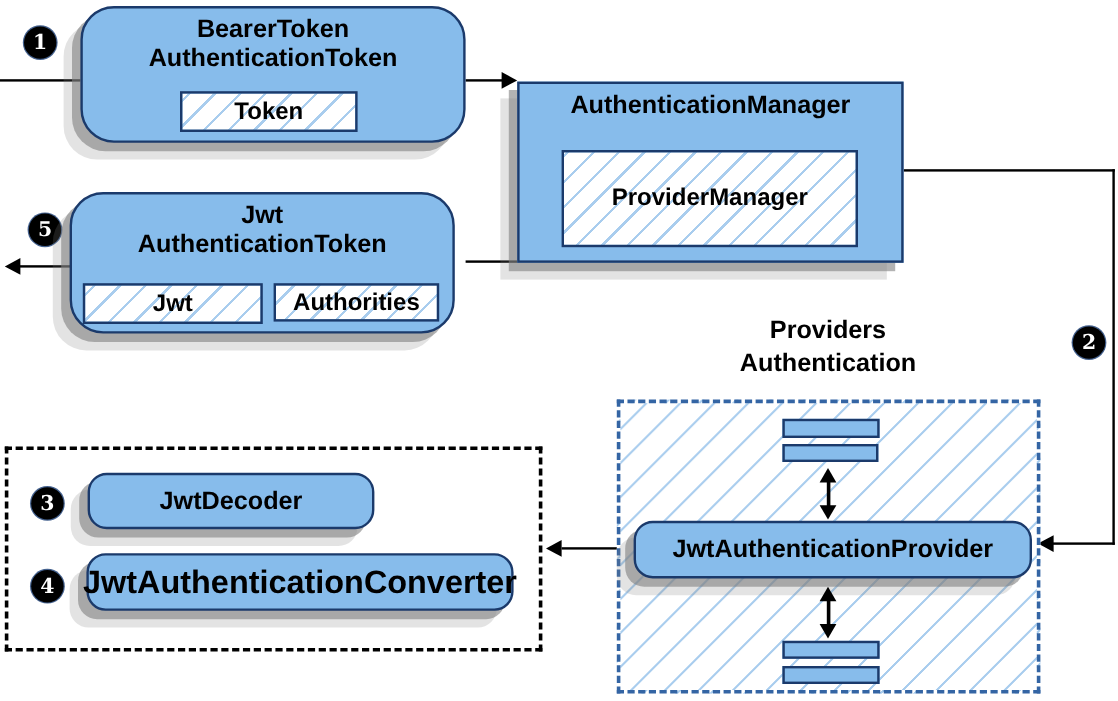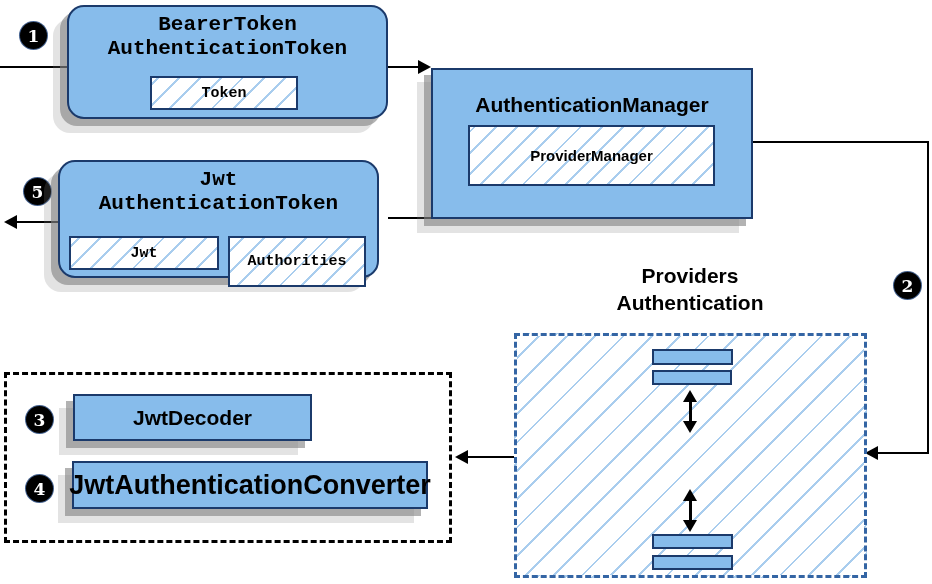--- a/index.html
+++ b/index.html
@@ -8,29 +8,29 @@
     font-family:"Liberation Sans", sans-serif; overflow:hidden; color:#000;
   }
   
   .node {
     position:absolute; box-sizing:border-box;
     background:var(--c-node-fill,#87BCEB);
     border:2px solid var(--c-node-border,#1B3A6B);
     font-weight:bold;
   }
   .shadow   { box-shadow:-7px 7px 0 rgba(128,128,128,0.60), -14px 14px 0 rgba(128,128,128,0.22); }
-  .rounded  { border-radius:17px;font-family:Liberation Mono, monospace; }
+  .rounded  { border-radius:28px; }
   .title    { text-align:center; font-size:21px; line-height:24px; font-weight:bold; }
-  .center-flex { display:flex; align-items:center; justify-content:center; }
+  .center-flex { display:flex; align-items:center; justify-content:center;border-radius:16px; }
   .inner {
     position:absolute; box-sizing:border-box;
     border:2px solid var(--c-node-border,#1B3A6B);
     background:repeating-linear-gradient(-45deg,#fff 0 13px,var(--c-hatch-line,#A9CDEE) 13px 15px);
     display:flex; align-items:center; justify-content:center;
-    font-weight:bold; font-size:15px;
+    font-weight:bold; font-size:20px;
   }
   .bar {
     position:absolute; box-sizing:border-box;
     background:var(--c-node-fill,#87BCEB);
     border:2px solid var(--c-node-border,#1B3A6B);
   }
   
   .providers-container {
     position:absolute; box-sizing:border-box;
     border:3px dashed var(--c-container-dash-border,#3465A4);
@@ -101,53 +101,56 @@
     <div class="title" style="padding-top:6px">
       <div>BearerToken</div>
       <div>AuthenticationToken</div>
     </div>
     <div class="inner" style="left:81px;top:69px;width:148px;height:34px">
       <span>Token</span>
     </div>
   </div>
 
   <div class="node shadow" style="left:431px;top:68px;width:322px;height:151px">
-    <div class="title" style="padding-top:23px">AuthenticationManager</div>
-    <div class="inner" style="left:35px;top:55px;width:247px;height:61px">
+    <div class="title" style="padding-top:6px">AuthenticationManager</div>
+    <div class="inner" style="left:35px;top:55px;width:247px;height:81px">
       <span>ProviderManager</span>
     </div>
   </div>
 
   <div class="node rounded shadow" style="left:58px;top:160px;width:321px;height:118px">
     <div class="title" style="padding-top:6px">
       <div>Jwt</div>
       <div>AuthenticationToken</div>
     </div>
     <div class="inner" style="left:9px;top:74px;width:150px;height:34px">
       <span>Jwt</span>
     </div>
-    <div class="inner" style="left:168px;top:74px;width:138px;height:51px">
+    <div class="inner" style="left:168px;top:74px;width:138px;height:32px">
       <span>Authorities</span>
     </div>
   </div>
 
   <div class="label-2line" style="left:560px;top:262px;width:260px">
     <div>Providers</div>
     <div>Authentication</div>
   </div>
 
   <div class="providers-container" style="left:514px;top:333px;width:353px;height:245px"></div>
 
   <div class="bar" style="left:652px;top:349px;width:81px;height:16px"></div>
   <div class="bar" style="left:652px;top:370px;width:80px;height:15px"></div>
 
   <div class="ah ah-u" style="left:683px;top:390px"></div>
   <div class="vline" style="left:689px;top:400px;height:23px;width:3px"></div>
   <div class="ah ah-d" style="left:683px;top:421px"></div>
 
+  <div class="node shadow center-flex" style="left:528px;top:434px;width:332px;height:48px;font-size:21px">
+    <span>JwtAuthenticationProvider</span>
+  </div>
 
   <div class="ah ah-u" style="left:683px;top:489px"></div>
   <div class="vline" style="left:689px;top:499px;height:23px;width:3px"></div>
   <div class="ah ah-d" style="left:683px;top:520px"></div>
 
   <div class="bar" style="left:652px;top:534px;width:81px;height:15px"></div>
   <div class="bar" style="left:652px;top:555px;width:81px;height:15px"></div>
 
   <div class="converters-container" style="left:4px;top:372px;width:448px;height:171px"></div>
 

